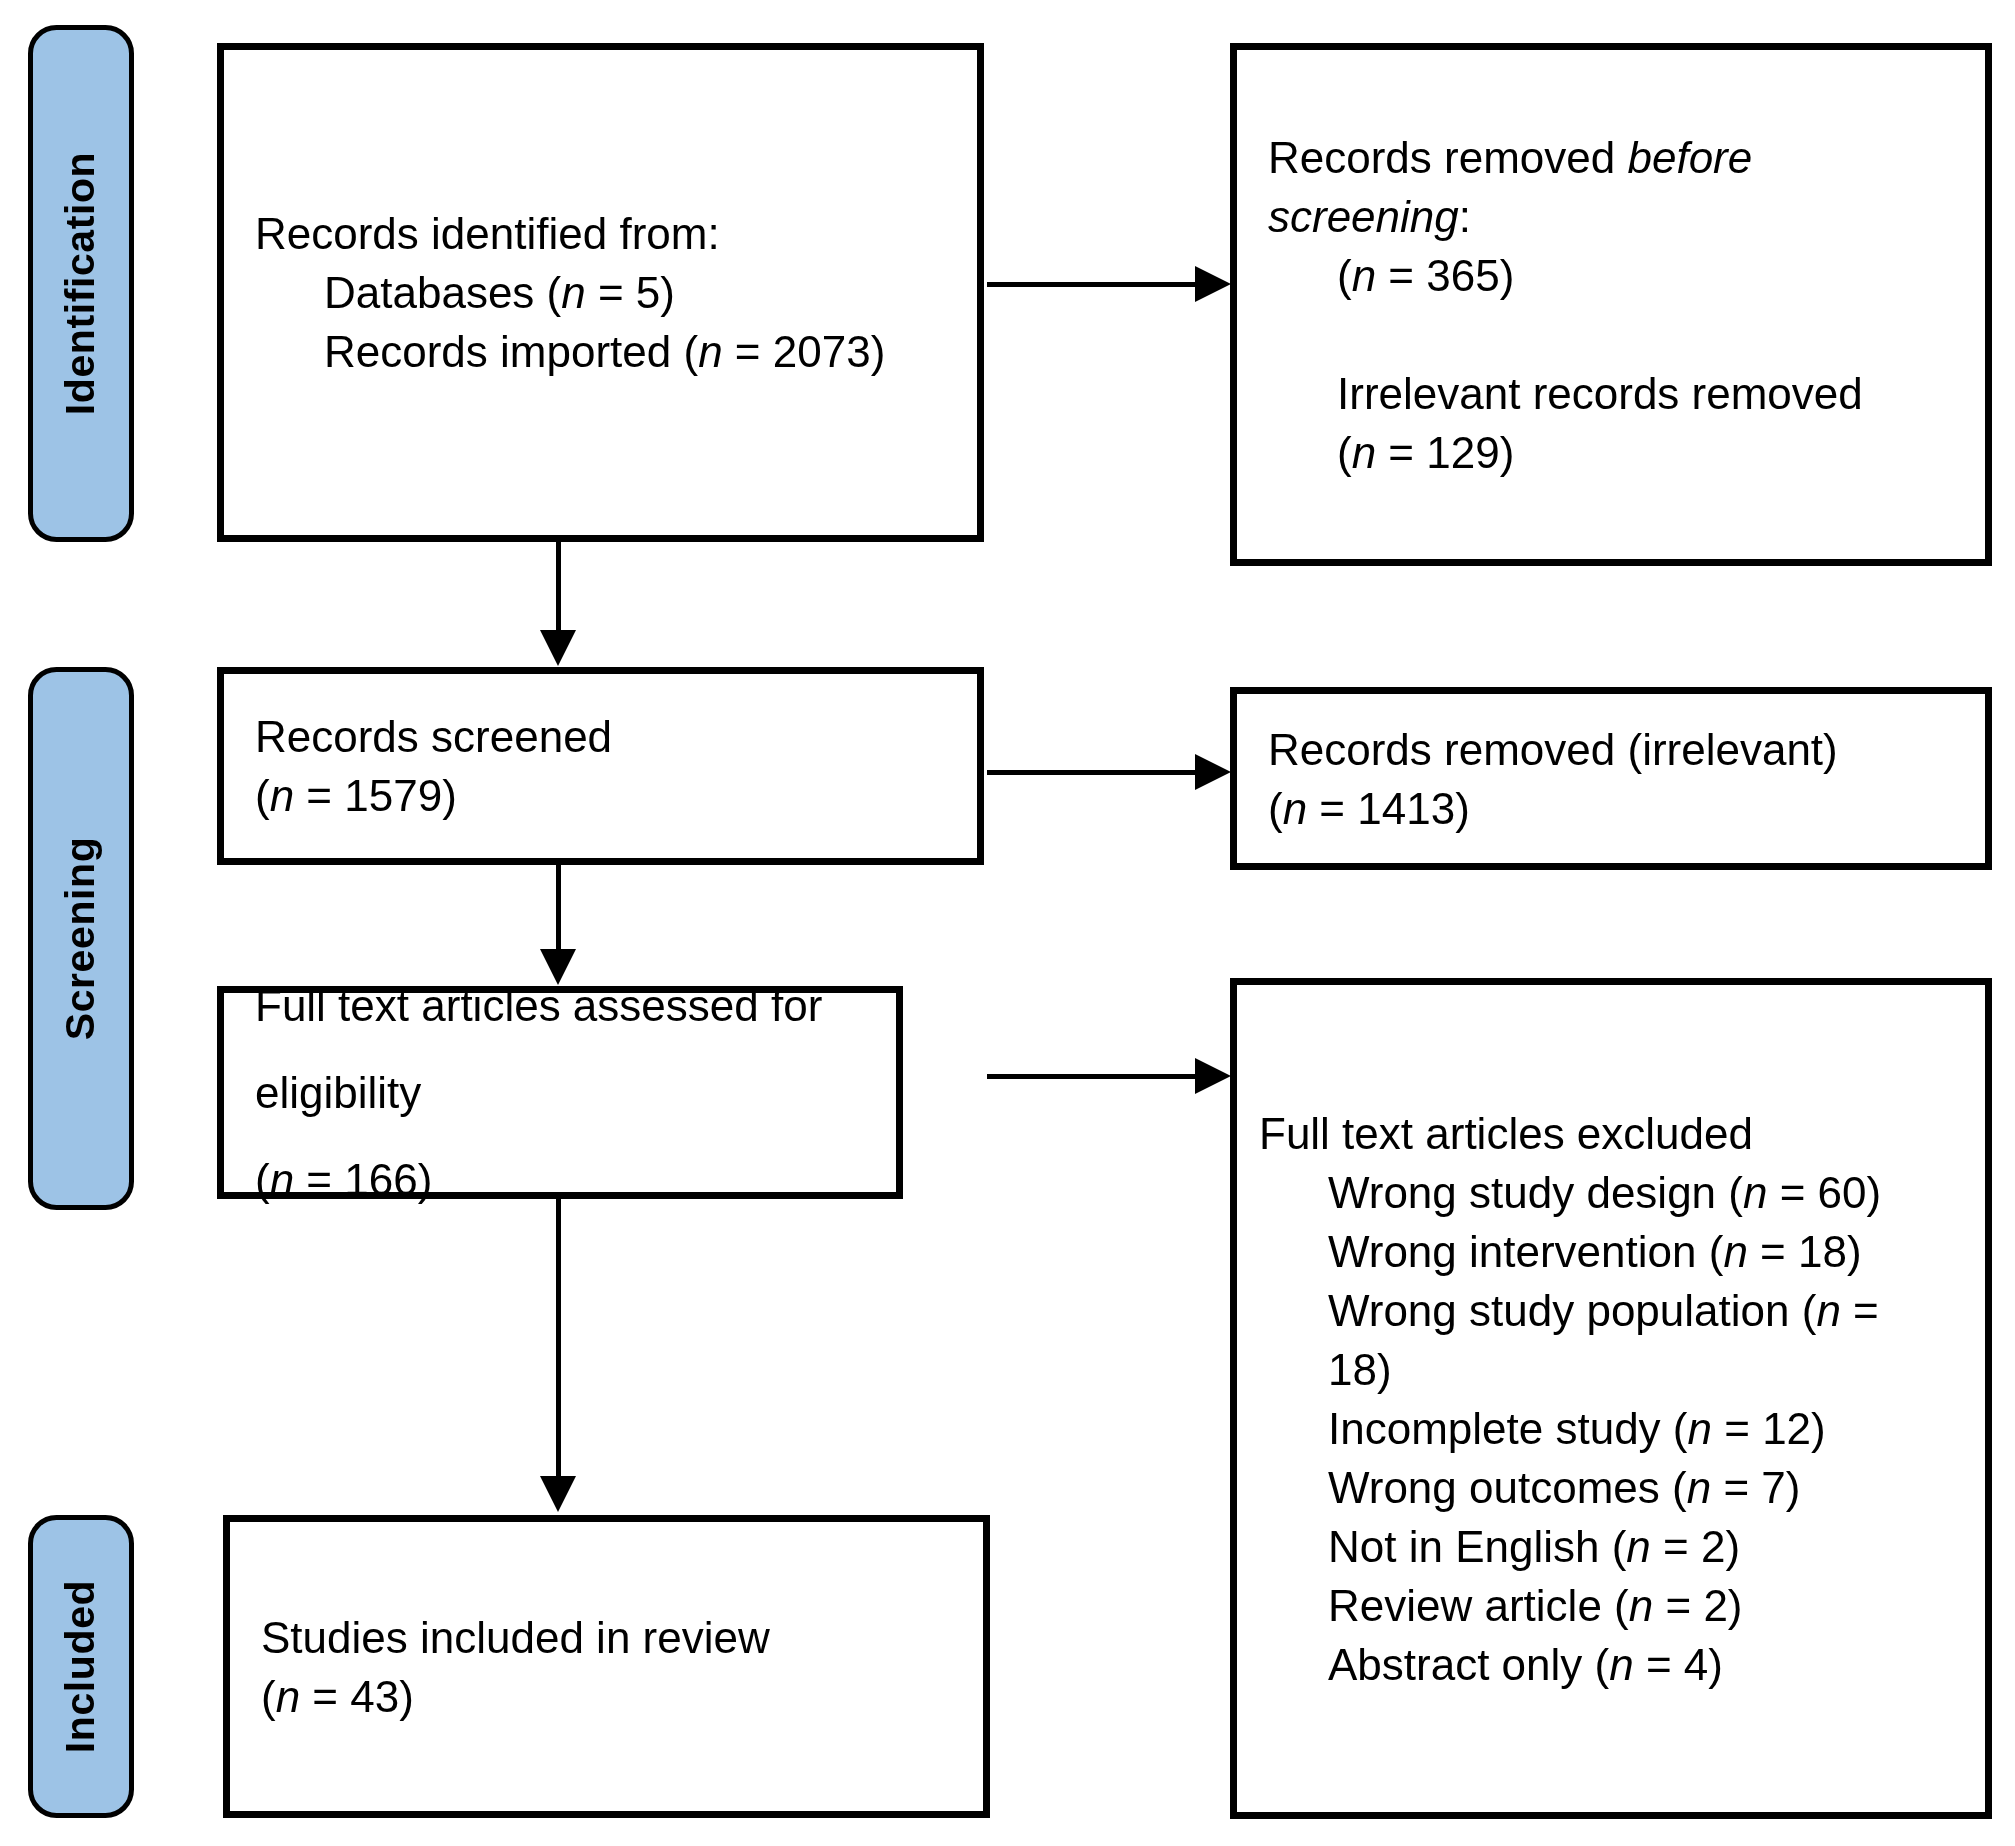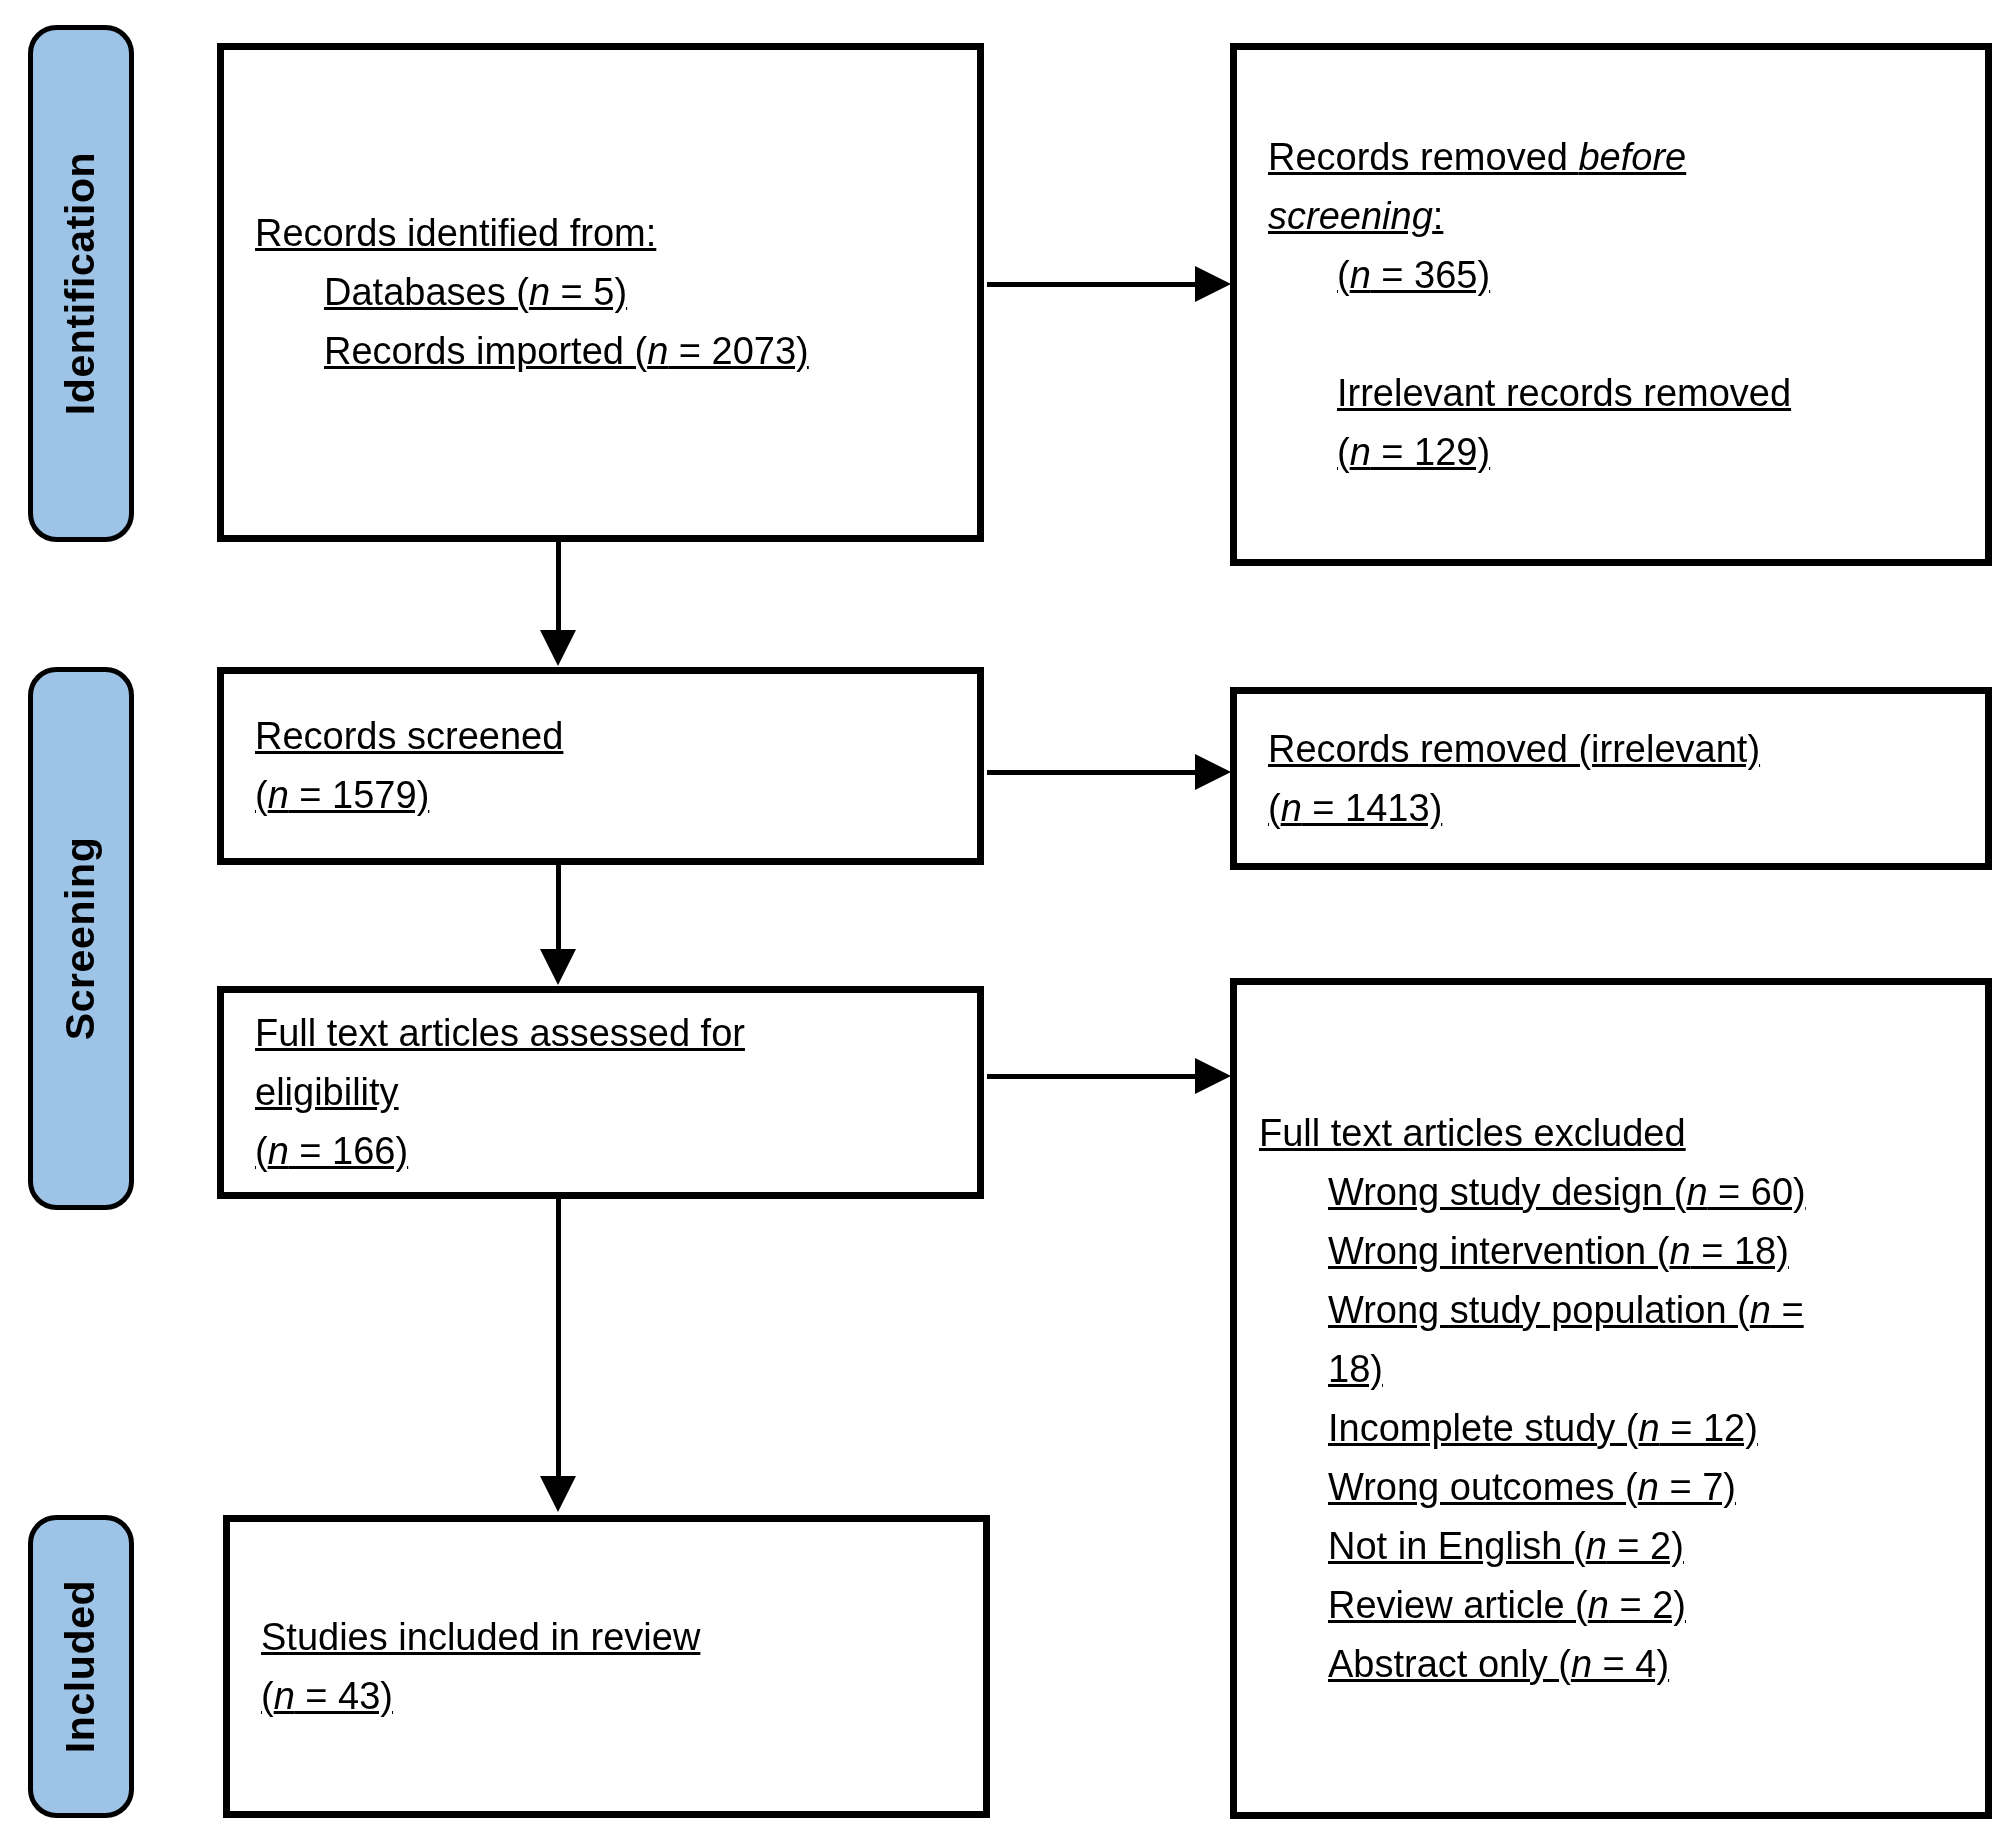--- a/index.html
+++ b/index.html
@@ -37,25 +37,24 @@
     position:absolute;
     border:7.4px solid #000000;
     background:#ffffff;
     box-sizing:border-box;
     display:flex;
     flex-direction:column;
     justify-content:center;
     padding:12.4px 31px;
   }
   .l{
-    font-size:38px;
+    font-size:44px;
     line-height:59px;
     min-height:59px;
     white-space:nowrap;
-    text-decoration:underline;
   }
   .ind{padding-left:69px;}
   
   .hline{position:absolute;height:5px;background:#000000;}
   .vline{position:absolute;width:5px;background:#000000;}
   .head-right{
     position:absolute;width:0;height:0;
     border-top:18.6px solid transparent;
     border-bottom:18.6px solid transparent;
     border-left:36px solid #000000;
@@ -100,21 +99,21 @@
   <div class="box" style="left:217px;top:667px;width:767px;height:198px;">
     <div class="l">Records screened</div>
     <div class="l">(<i>n</i> = 1579)</div>
   </div>
 
   <div class="box" style="left:1230px;top:687px;width:762px;height:183px;">
     <div class="l">Records removed (irrelevant)</div>
     <div class="l">(<i>n</i> = 1413)</div>
   </div>
 
-  <div class="box" style="left:217px;top:986px;width:767px;height:213px;">
+  <div class="box" style="left:217px;top:986px;width:686px;height:213px;gap:28px;">
     <div class="l">Full text articles assessed for</div>
     <div class="l">eligibility</div>
     <div class="l">(<i>n</i> = 166)</div>
   </div>
 
   <div class="box" style="left:1230px;top:978px;width:762px;height:841px;padding-left:22px;">
     <div class="l">Full text articles excluded</div>
     <div class="l ind">Wrong study design (<i>n</i> = 60)</div>
     <div class="l ind">Wrong intervention (<i>n</i> = 18)</div>
     <div class="l ind">Wrong study population (<i>n</i> =</div>

